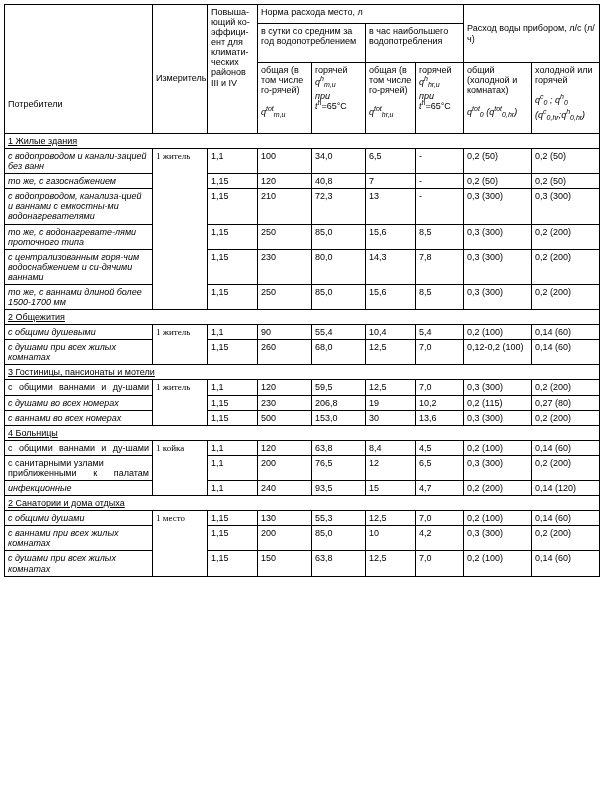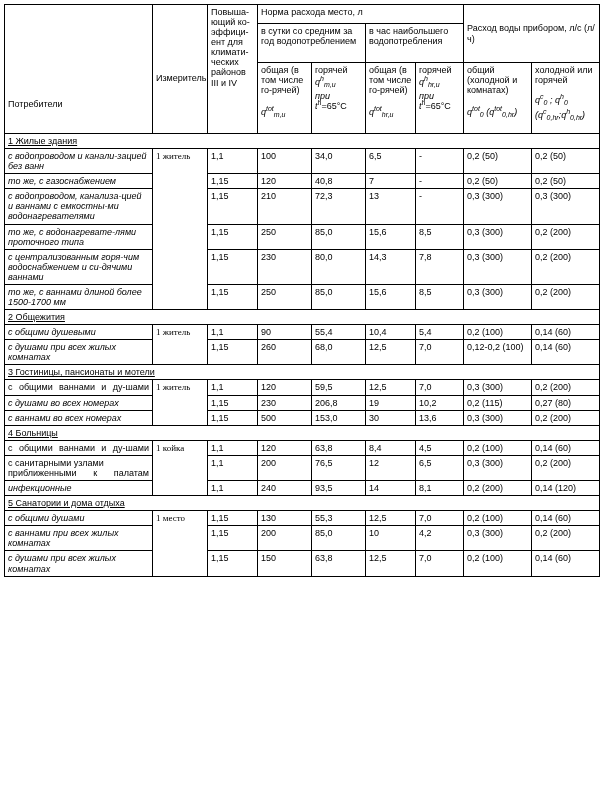--- a/index.html
+++ b/index.html
@@ -292,28 +292,28 @@
       <td class="num">12</td>
       <td class="num">6,5</td>
       <td class="num">0,3 (300)</td>
       <td class="num">0,2 (200)</td>
     </tr>
     <tr>
       <td class="justify">инфекционные</td>
       <td class="num">1,1</td>
       <td class="num">240</td>
       <td class="num">93,5</td>
-      <td class="num">14</td>
-      <td class="num">8,1</td>
+      <td class="num">15</td>
+      <td class="num">4,7</td>
       <td class="num">0,2 (200)</td>
       <td class="num">0,14 (120)</td>
     </tr>
 
     <tr class="sectionrow">
-      <td colspan="9">5 Санатории и дома отдыха</td>
+      <td colspan="9">2 Санатории и дома отдыха</td>
     </tr>
     <tr>
       <td class="justify">с общими душами</td>
       <td rowspan="3" class="vmid">1 место</td>
       <td class="num">1,15</td>
       <td class="num">130</td>
       <td class="num">55,3</td>
       <td class="num">12,5</td>
       <td class="num">7,0</td>
       <td class="num">0,2 (100)</td>

